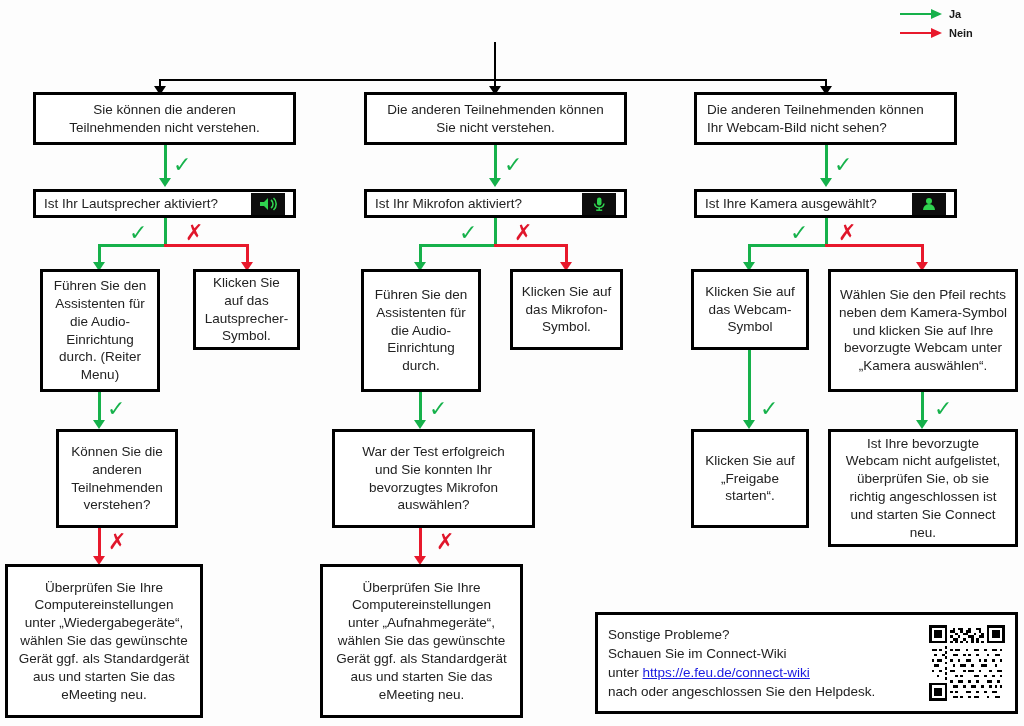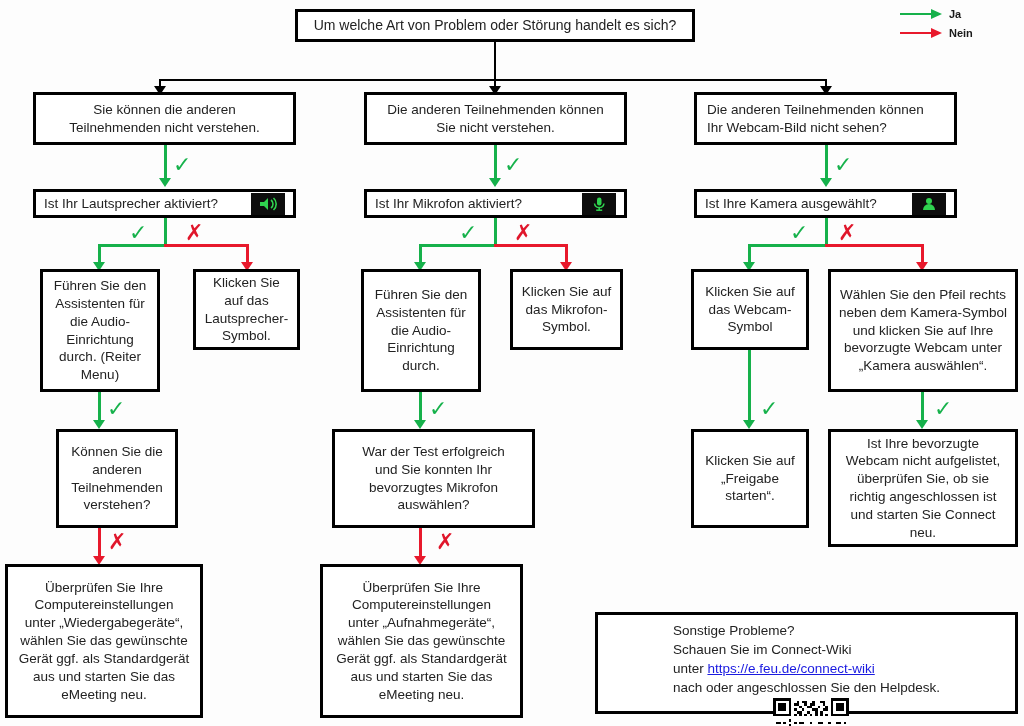--- a/index.html
+++ b/index.html
@@ -107,21 +107,20 @@
   
   #infobox {
     position: absolute;
     left: 595px; top: 612px;
     width: 423px; height: 102px;
     border: 3px solid #000000;
     background: #ffffff;
     display: flex;
     align-items: center;
     padding: 6px 10px;
-    flex-direction: column;
   }
   #infotext {
     flex: 1;
     font-size: 13.5px;
     line-height: 1.42;
     color: #222222;
   }
   #infotext a {
     color: #1a1ae0;
     font-weight: normal;
@@ -148,21 +147,20 @@
     </div>
     <div class="legend-row">
       <svg width="42" height="12">
         <line x1="0" y1="6" x2="31" y2="6" stroke="#e8192c" stroke-width="2"></line>
         <polygon points="31,1 42,6 31,11" fill="#e8192c"></polygon>
       </svg>
       <span>Nein</span>
     </div>
   </div>
 
-  <div class="box" style="left:295px; top:9px; width:400px; height:33px; font-size:14px;">Um welche Art von Problem oder Störung handelt es sich?</div>
 
   <div class="ln" style="left:494px; top:42px; width:2px; height:38px;"></div>
   <div class="ln" style="left:159px; top:79px; width:668px; height:2px;"></div>
   <div class="ln" style="left:159px; top:79px; width:2px; height:12px;"></div>
   <div class="arrow" style="left:154px; top:86px;"></div>
   <div class="ln" style="left:494px; top:79px; width:2px; height:12px;"></div>
   <div class="arrow" style="left:489px; top:86px;"></div>
   <div class="ln" style="left:825px; top:79px; width:2px; height:12px;"></div>
   <div class="arrow" style="left:820px; top:86px;"></div>
 

